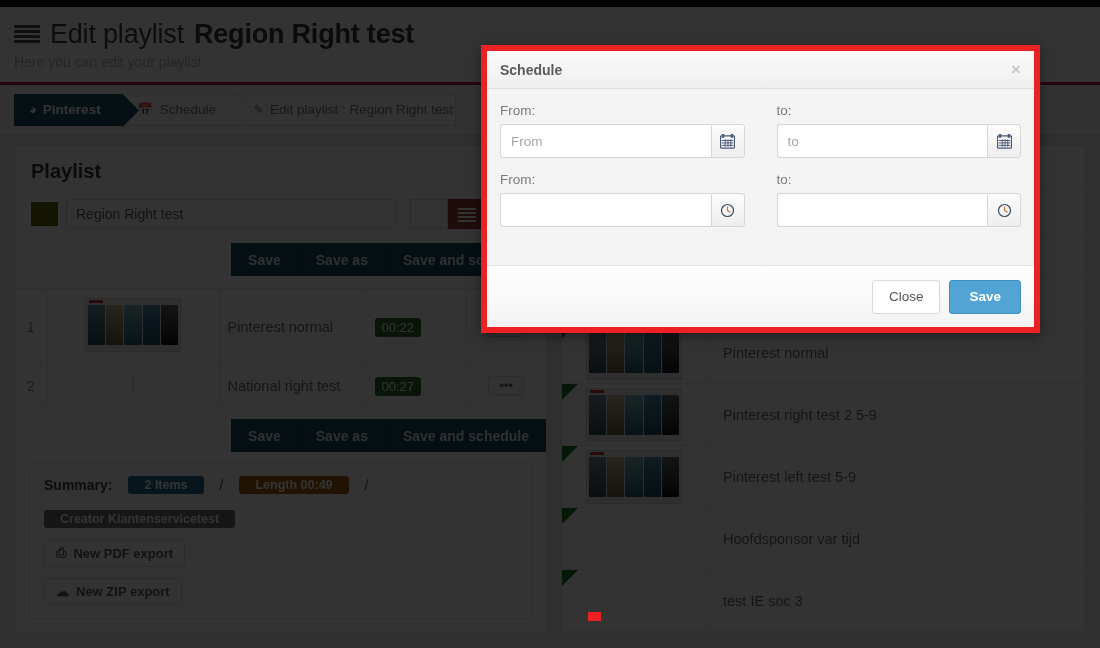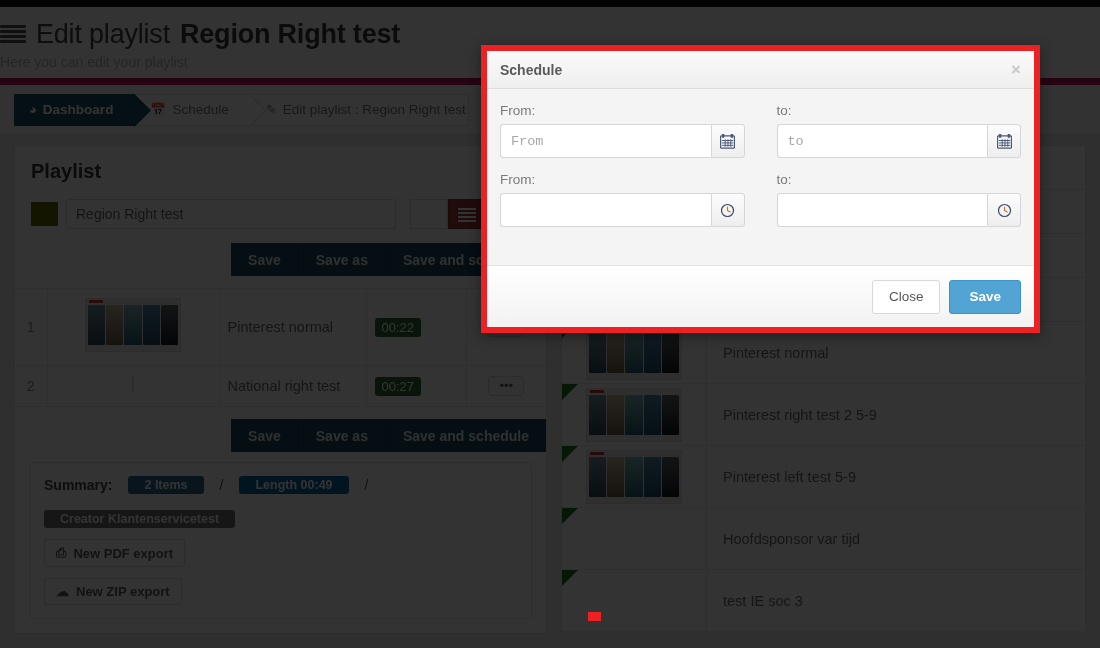--- a/index.html
+++ b/index.html
@@ -12,22 +12,22 @@
 
   
   #page-root {
     position: absolute; inset: 0;
     background: #ececec;
   }
   .topstrip { height: 7px; background: #111; }
 
   .pagehead {
     background: #ffffff;
-    padding: 10px 14px 12px 0;
-    border-bottom: 7px solid #be185d;
+    padding: 10px 14px 12px 14px;
+    border-bottom: 3px solid #be185d;
     height: 78px;
   }
   .pagehead h1 {
     font-size: 27px; font-weight: 300; color: #444;
     letter-spacing: -0.2px; line-height: 34px;
     display: flex; align-items: center; gap: 10px;
   }
   .pagehead h1 b { font-weight: 700; color: #3b3b3b; }
   .list-icon { display: inline-block; width: 26px; height: 19px; position: relative; }
   .list-icon i {
@@ -168,21 +168,21 @@
     position: absolute; top: 0; left: 0; width: 0; height: 0;
     border-top: 16px solid #1a7a1a; border-right: 16px solid transparent;
   }
 
   .bottom-save { display:flex; justify-content:flex-end; padding: 12px 0 10px 0; }
   .summary-box { margin: 0 14px 14px; border: 1px solid #e6e6e6; border-radius: 3px; padding: 13px 14px; }
   .summary-line { font-size: 14px; color: #555; display: flex; align-items: center; gap: 16px; flex-wrap: wrap; }
   .summary-line .lbl { font-weight: bold; color: #444; }
   .tag { color:#fff; border-radius:3px; padding: 2px 16px; font-size: 12.5px; font-weight: bold; }
   .tag.blue { background: #2f6b91; }
-  .tag.green { background: #0369a1; }
+  .tag.green { background: #a16207; }
   .tag.gray { background: #6f6f6f; text-align: center; }
   .exp-btn {
     display: inline-flex; align-items: center; gap: 7px;
     border: 1px solid #dcdcdc; background: #fff; border-radius: 3px;
     padding: 5px 11px; font-size: 13px; font-weight: bold; color: #5a5a5a;
     margin-top: 11px;
   }
 
   
   .rp-head { height: 44px; border-bottom: 1px solid #e8e8e8; }
@@ -218,21 +218,21 @@
   .modal-x { color: #c8c8c8; font-size: 17px; line-height: 1; cursor: pointer; font-weight: bold; }
   .modal-body { flex: 1; background: #f4f4f4; padding: 14px 13px 0; }
   .row2 { display: flex; gap: 32px; }
   .fld { flex: 1; margin-bottom: 14px; }
   .fld > label { display: block; font-size: 13.5px; color: #7a7a7a; margin-bottom: 6px; }
   .igroup { display: flex; }
   .igroup input {
     flex: 1; height: 34px; border: 1px solid #d6d6d6; border-right: none;
     border-radius: 3px 0 0 3px; padding: 0 10px; font-size: 13.5px;
     background: #fff; color: #555; outline: none;
-    font-family: Liberation Mono, monospace;
+    font-family: Liberation Sans, sans-serif;
   }
   .igroup input::placeholder { color: #a7a7a7; }
   .addon {
     width: 34px; height: 34px; border: 1px solid #d6d6d6; border-radius: 0 3px 3px 0;
     background: linear-gradient(180deg,#fcfcfc,#eeeeee);
     display: flex; align-items: center; justify-content: center; cursor: pointer;
   }
   .modal-foot {
     height: 62px; background: linear-gradient(180deg,#ffffff,#f2f2f2);
     border-top: 1px solid #e2e2e2; display: flex; align-items: center;
@@ -270,21 +270,21 @@
       <span>Edit playlist</span>
       <b>Region Right test</b>
     </h1>
     <div class="subtitle">Here you can edit your playlist</div>
   </div>
 
   <div class="crumbbar">
     <div class="crumbs">
       <div class="crumb active">
         <span class="ci">◕</span>
-        <span>Dashboard</span>
+        <span>Pinterest</span>
       </div>
       <div class="crumb">
         <span class="ci">📅</span>
         <span>Schedule</span>
       </div>
       <div class="crumb">
         <span class="ci">✎</span>
         <span>Edit playlist : Region Right test</span>
       </div>
     </div>

